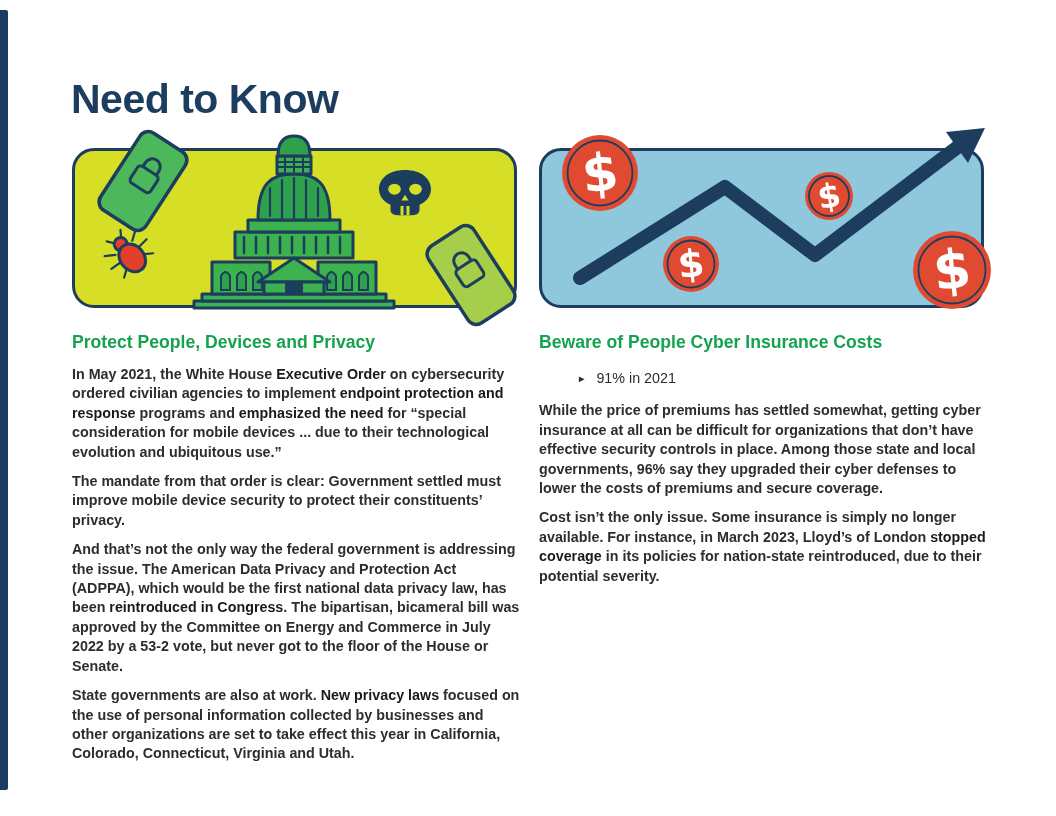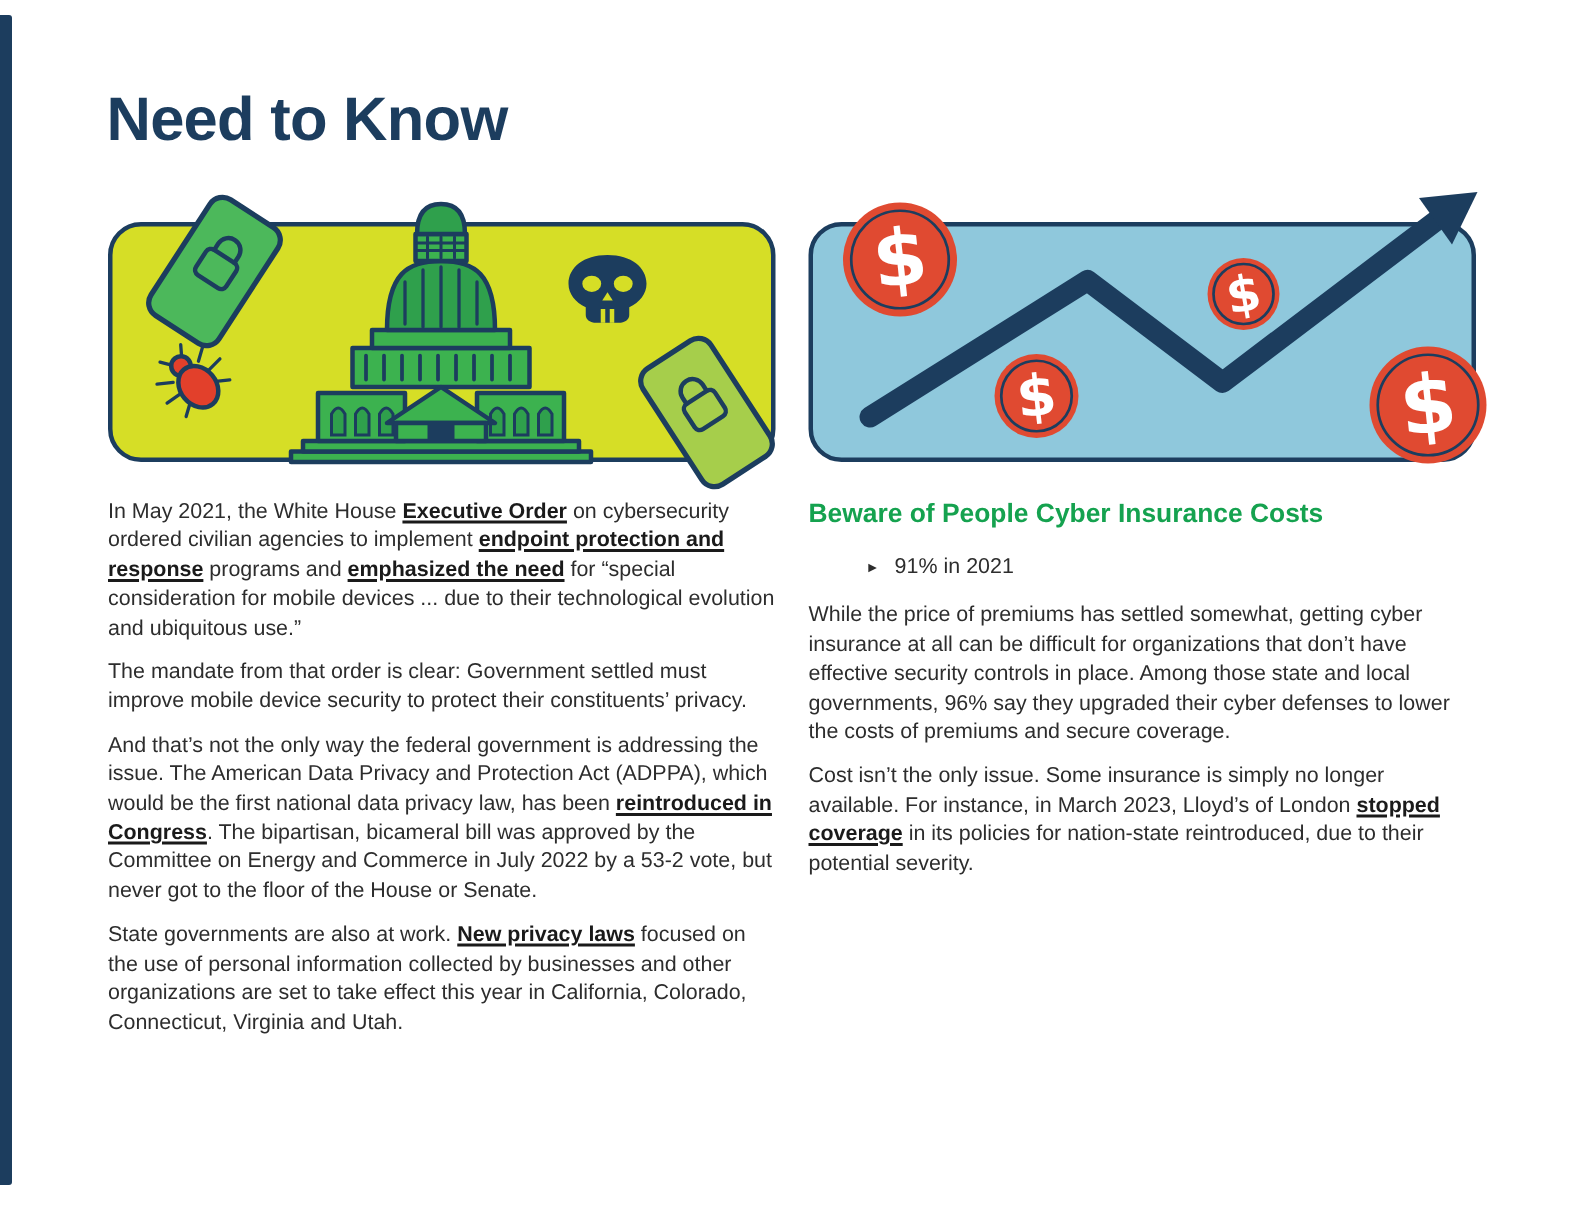--- a/index.html
+++ b/index.html
@@ -2,35 +2,35 @@
 <html style="--navy: #1C3D5E; --green: #15A24F; --chartreuse: #D6DE26; --lightblue: #8FC8DC; --capitol: #3CB24F; --capitoldark: #2FA04C; --phonegreen: #4CB85B; --phonelight: #A6CE4B; --bugred: #E2402B; --coinred: #E04A31; --text: #2D2D2D; --link: #1A1A1A;"><head>
 <meta charset="utf-8">
 <style>
   html,body{margin:0;padding:0;}
   body{
     width:1056px;height:816px;position:relative;background:#fff;
     font-family:"Liberation Sans",sans-serif;overflow:hidden;
   }
   .accent-bar{position:absolute;left:0;top:10px;width:8px;height:780px;
     background:var(--navy);border-radius:0 2px 2px 0;}
-  .page-title{position:absolute;left:71px;top:56px;margin:0;
+  .page-title{position:absolute;left:71px;top:76px;margin:0;
     font-size:41px;font-weight:bold;letter-spacing:-0.5px;color:var(--navy);}
   .card{position:absolute;top:148px;width:445px;height:160px;border-radius:22px;
     border:3px solid var(--navy);box-sizing:border-box;}
   .card-left{left:72px;background:var(--chartreuse);}
   .card-right{left:539px;background:var(--lightblue);}
   .card-art{position:absolute;left:-23px;top:-23px;overflow:visible;}
   .col{position:absolute;top:332px;width:448px;}
   .col-left{left:72px;}
   .col-right{left:539px;}
   .section-heading{margin:0 0 12px 0;font-size:17.6px;font-weight:bold;color:var(--green);}
   .body-p{margin:0 0 10px 0;font-size:14.3px;line-height:19.4px;color:var(--text);}
-  .inline-link{font-weight:bold;color:var(--link);text-decoration:underline;
+  .inline-link{font-weight:bold;color:var(--link);
     text-decoration-thickness:1.5px;text-underline-offset:2px;}
-  .text-run{font-weight:normal;}
+  .text-run{font-weight:bold;}
   .bullet-list{margin:2px 0 12px 0;}
   .bullet-row{margin:16px 0 7px 38px;font-size:14.3px;line-height:19.4px;color:var(--text);}
   .bullet-marker{font-size:9.5px;margin-right:10px;position:relative;top:-1.5px;color:var(--text);}
   
   .sn{stroke:var(--navy);stroke-width:3;stroke-linejoin:round;}
   .sn2{stroke:var(--navy);stroke-width:2.2;fill:none;stroke-linecap:round;}
   .f-navy{fill:var(--navy);}
   .f-cap{fill:var(--capitol);}
   .f-capd{fill:var(--capitoldark);}
   .f-chart{fill:var(--chartreuse);}
@@ -125,20 +125,21 @@
     </g>
     <g transform="translate(413,122)">
       <circle class="f-coin" r="39"></circle>
       <circle class="coin-ring" r="33.5"></circle>
       <text class="coin-symbol" font-size="54" transform="rotate(-6)">$</text>
     </g>
   </svg>
 </div>
 
 <section class="col col-left">
+  <h2 class="section-heading">Protect People, Devices and Privacy</h2>
   <p class="body-p"><span class="text-run">In May 2021, the White House </span><span class="inline-link">Executive Order</span><span class="text-run"> on cybersecurity ordered civilian agencies to implement </span><span class="inline-link">endpoint protection and response</span><span class="text-run"> programs and </span><span class="inline-link">emphasized the need</span><span class="text-run"> for “special consideration for mobile devices ... due to their technological evolution and ubiquitous use.”</span></p>
   <p class="body-p"><span class="text-run">The mandate from that order is clear: Government settled must improve mobile device security to protect their constituents’ privacy.</span></p>
   <p class="body-p"><span class="text-run">And that’s not the only way the federal government is addressing the issue. The American Data Privacy and Protection Act (ADPPA), which would be the first national data privacy law, has been </span><span class="inline-link">reintroduced in Congress</span><span class="text-run">. The bipartisan, bicameral bill was approved by the Committee on Energy and Commerce in July 2022 by a 53-2 vote, but never got to the floor of the House or Senate.</span></p>
   <p class="body-p"><span class="text-run">State governments are also at work. </span><span class="inline-link">New privacy laws</span><span class="text-run"> focused on the use of personal information collected by businesses and other organizations are set to take effect this year in California, Colorado, Connecticut, Virginia and Utah.</span></p>
 </section>
 
 <section class="col col-right">
   <h2 class="section-heading">Beware of People Cyber Insurance Costs</h2>
   <div class="bullet-list">
     <div class="bullet-row">

